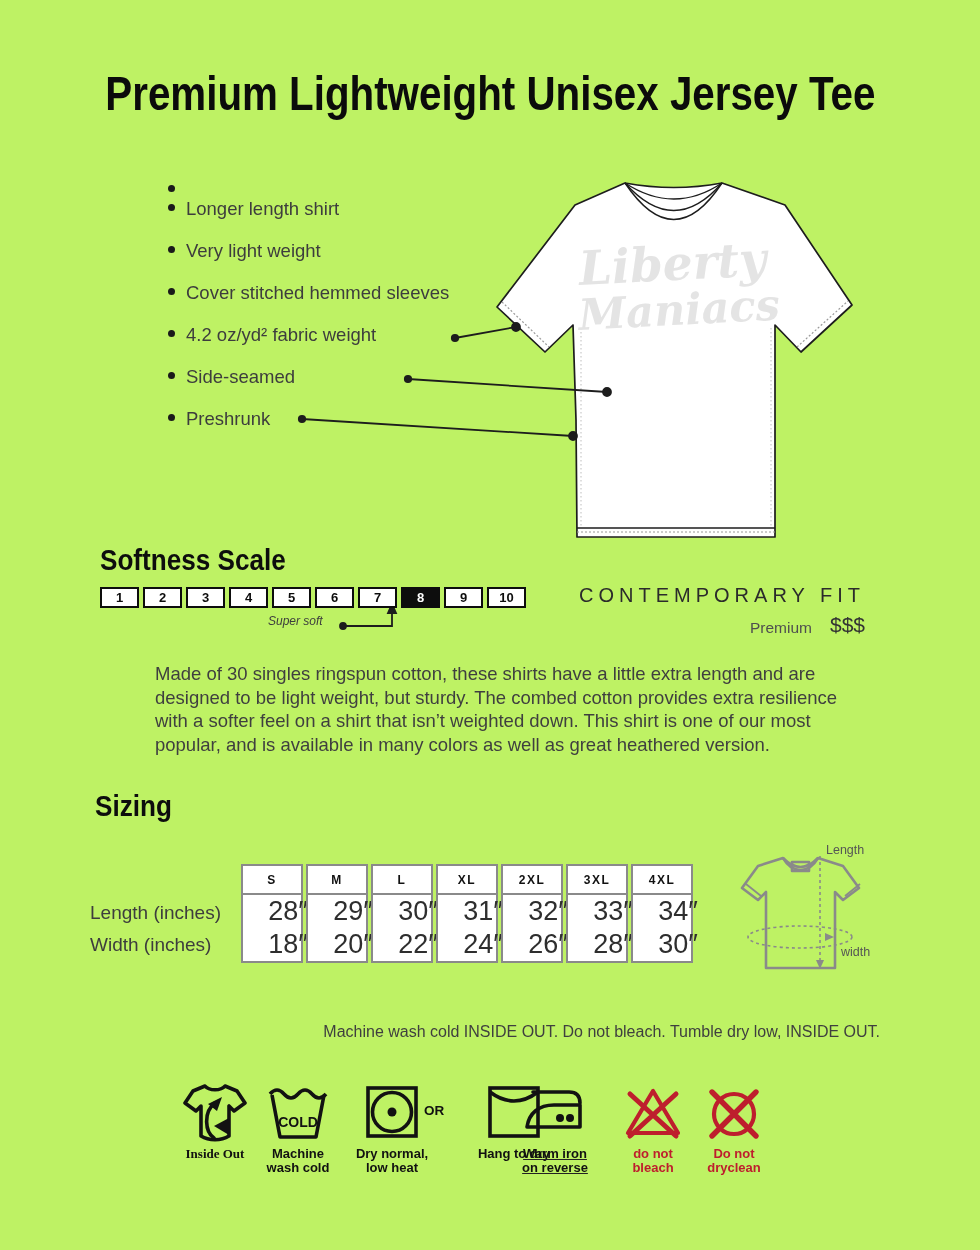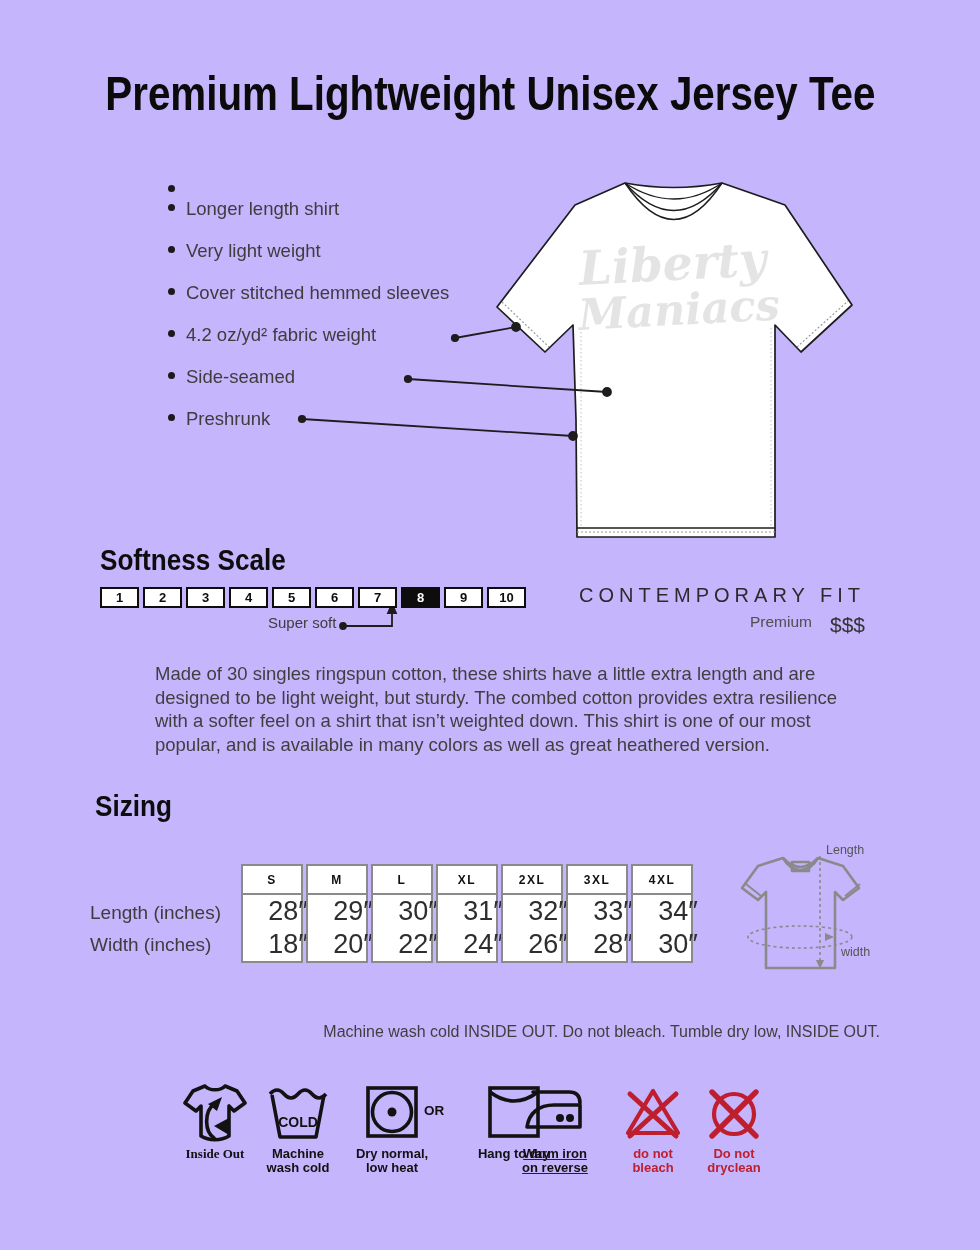--- a/index.html
+++ b/index.html
@@ -1,16 +1,16 @@
 <!DOCTYPE html>
 <html><head>
 <meta charset="utf-8">
 <style>
   html,body{margin:0;padding:0;background:#fff;}
-  .page{position:relative;width:980px;height:1250px;background:#c4b5fd;overflow:hidden;
+  .page{position:relative;width:980px;height:1250px;background:#bef264;overflow:hidden;
         font-family:"Liberation Sans",sans-serif;color:#222;}
   .abs{position:absolute;}
 
   
   .title-wrap{top:66px;left:0;width:980px;text-align:center;}
   .title{display:inline-block;font-size:48px;font-weight:800;color:#0b0b0b;
          transform:scaleX(0.84);transform-origin:center;white-space:nowrap;letter-spacing:0;}
 
   
   .features{top:178px;left:168px;width:320px;list-style:none;margin:0;padding:0;}
@@ -21,26 +21,26 @@
   
   .h2{font-weight:800;color:#0d0d0d;white-space:nowrap;transform:scaleX(0.87);transform-origin:left;}
   .softness-h{top:543px;left:100px;font-size:30px;}
   .sizing-h{top:789px;left:95px;font-size:30px;}
 
   
   .scale{top:587px;left:100px;display:flex;gap:4px;}
   .scale-box{width:35px;height:17px;border:2px solid #0d0d0d;background:#fff;display:flex;
              align-items:center;justify-content:center;font-size:13px;font-weight:700;color:#0d0d0d;}
   .scale-box.selected{background:#0d0d0d;color:#fff;}
-  .supersoft{top:614px;left:268px;font-size:15px;color:#3d3d3d;}
+  .supersoft{top:614px;left:268px;font-size:12px;color:#3d3d3d;font-style:italic;}
 
   
   .fit{top:584px;right:115px;text-align:right;}
   .fit-title{font-size:20px;letter-spacing:5px;color:#2b2b2b;white-space:nowrap;}
-  .fit-sub{margin-top:6px;display:flex;justify-content:flex-end;align-items:flex-start;gap:18px;}
+  .fit-sub{margin-top:6px;display:flex;justify-content:flex-end;align-items:flex-end;gap:18px;}
   .fit-tier{font-size:15.5px;color:#4f4f4f;}
   .fit-price{font-size:21px;color:#333;}
 
   
   .desc{top:662px;left:155px;width:690px;font-size:18.5px;line-height:23.6px;color:#3f3f3f;}
 
   
   .size-table{top:864px;left:241px;display:flex;gap:3px;}
   .size-col{width:58px;border:2px solid #8a8a8a;background:#fff;}
   .size-col .hd{height:27px;border-bottom:2px solid #8a8a8a;display:flex;align-items:center;

